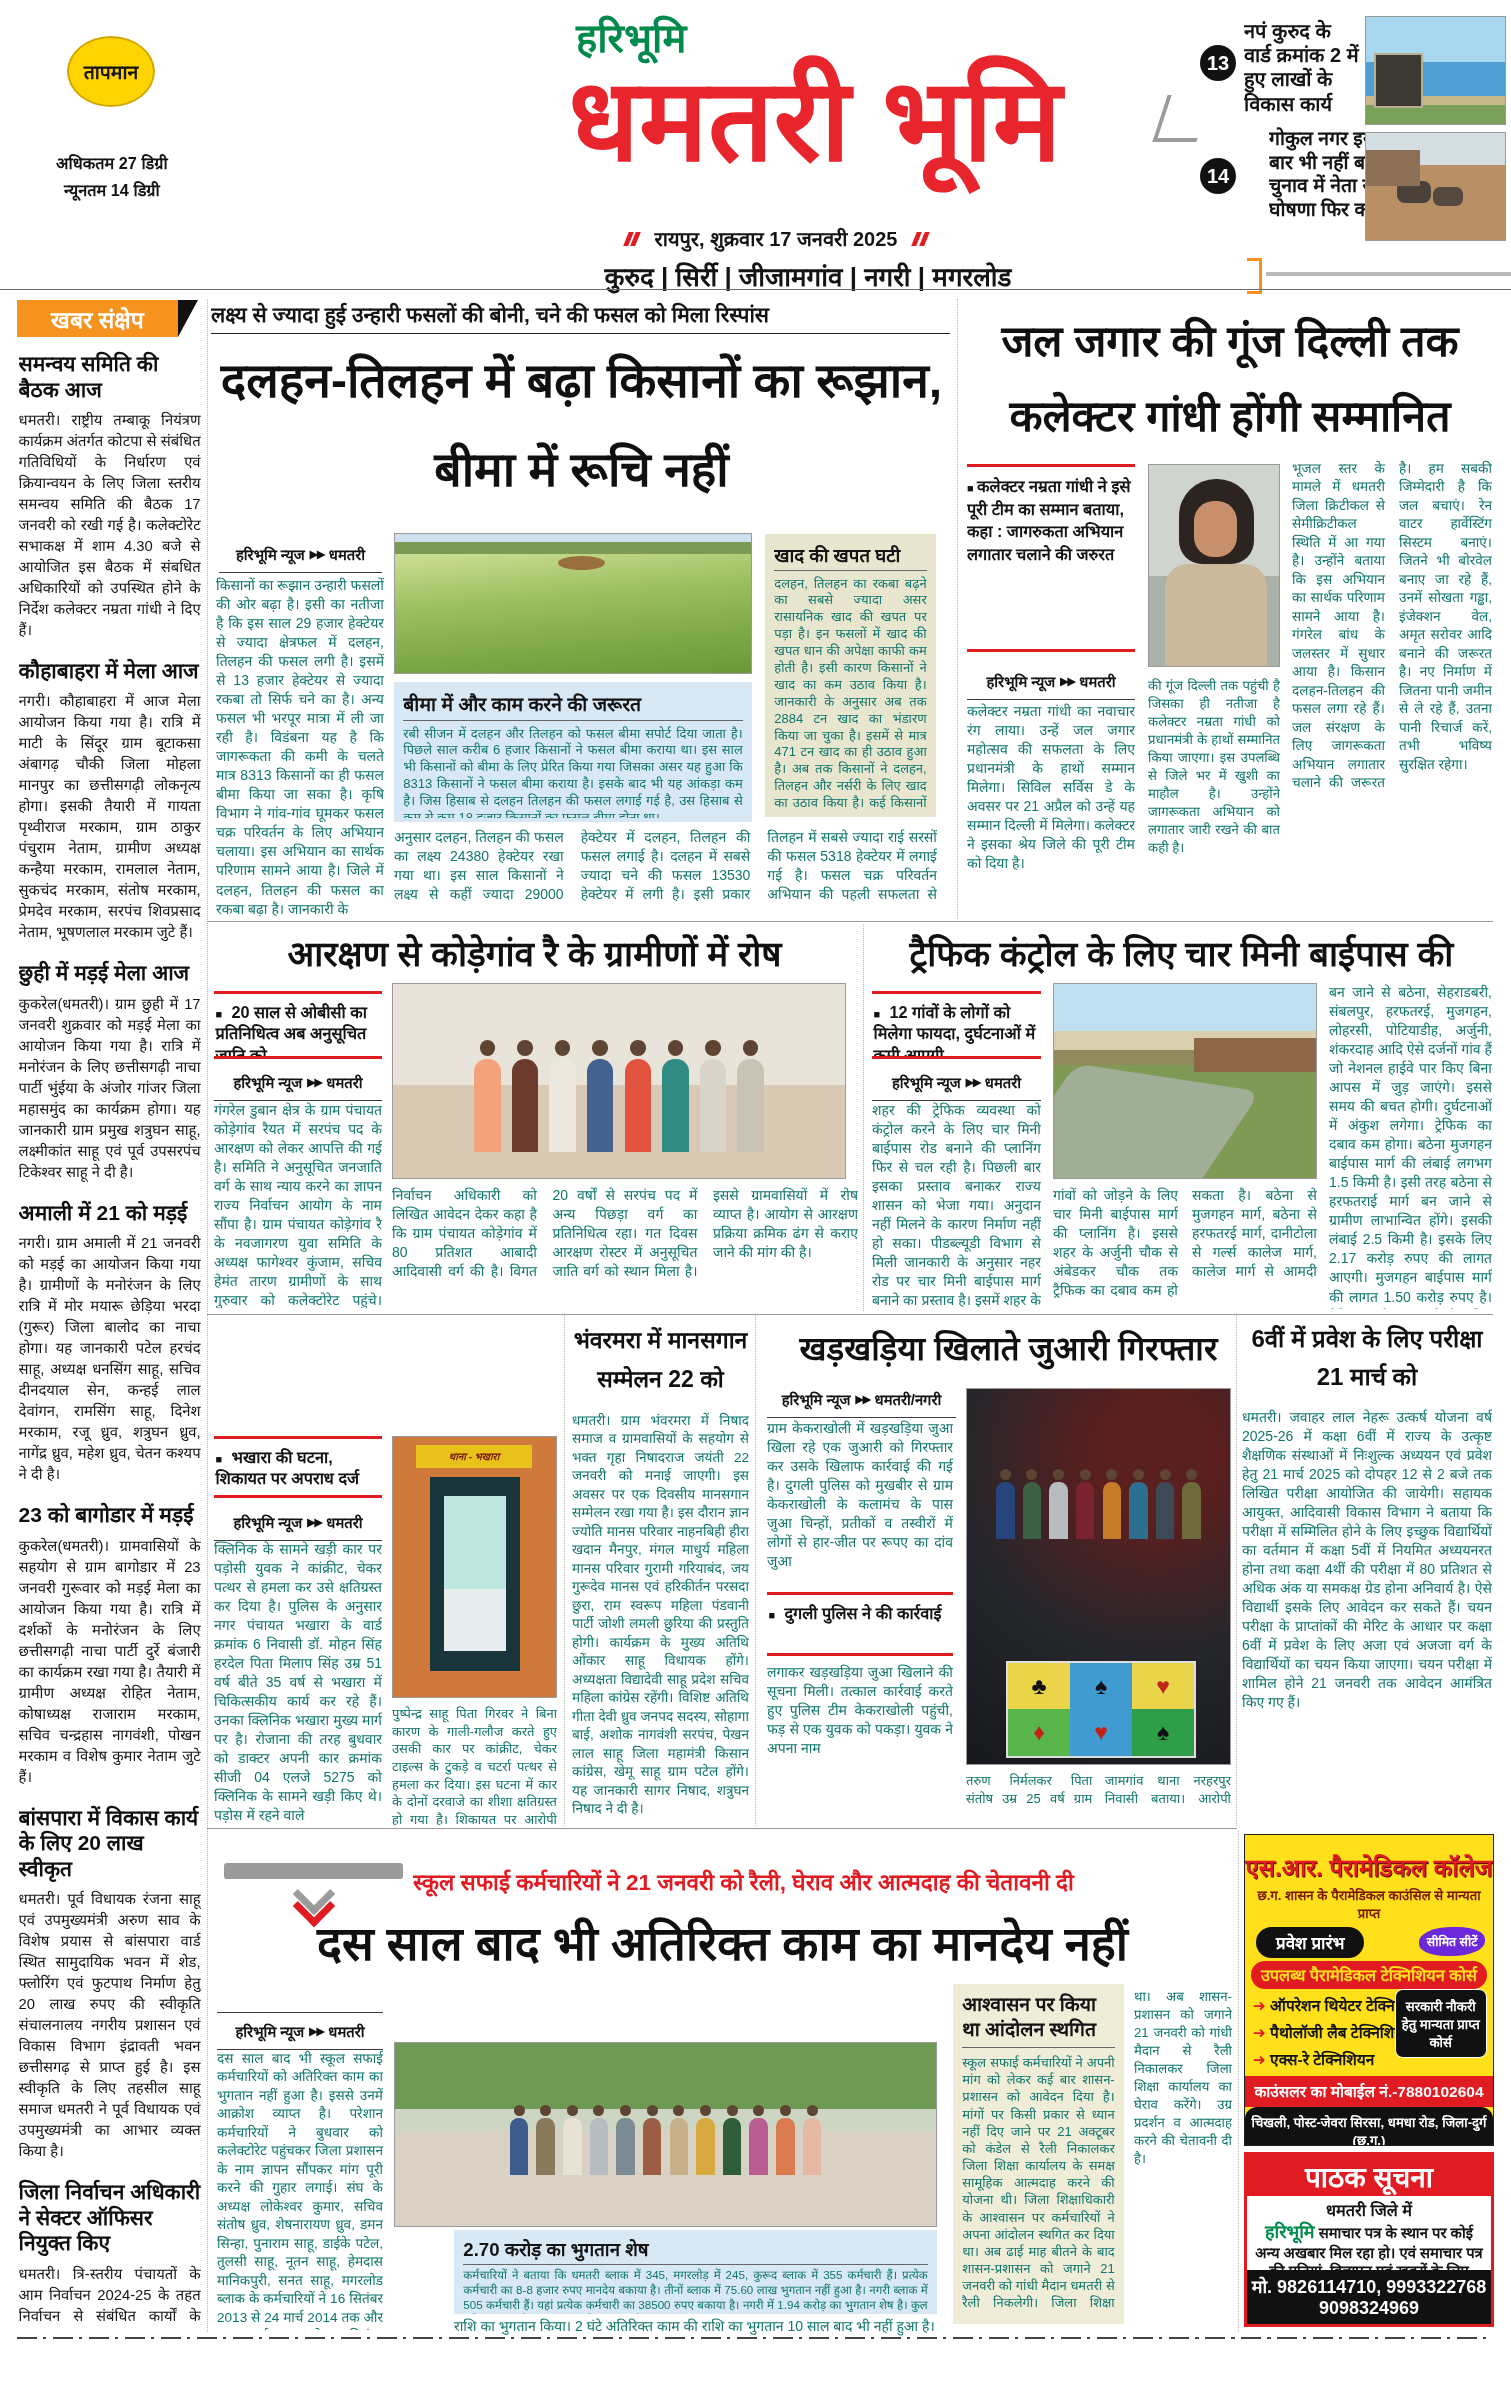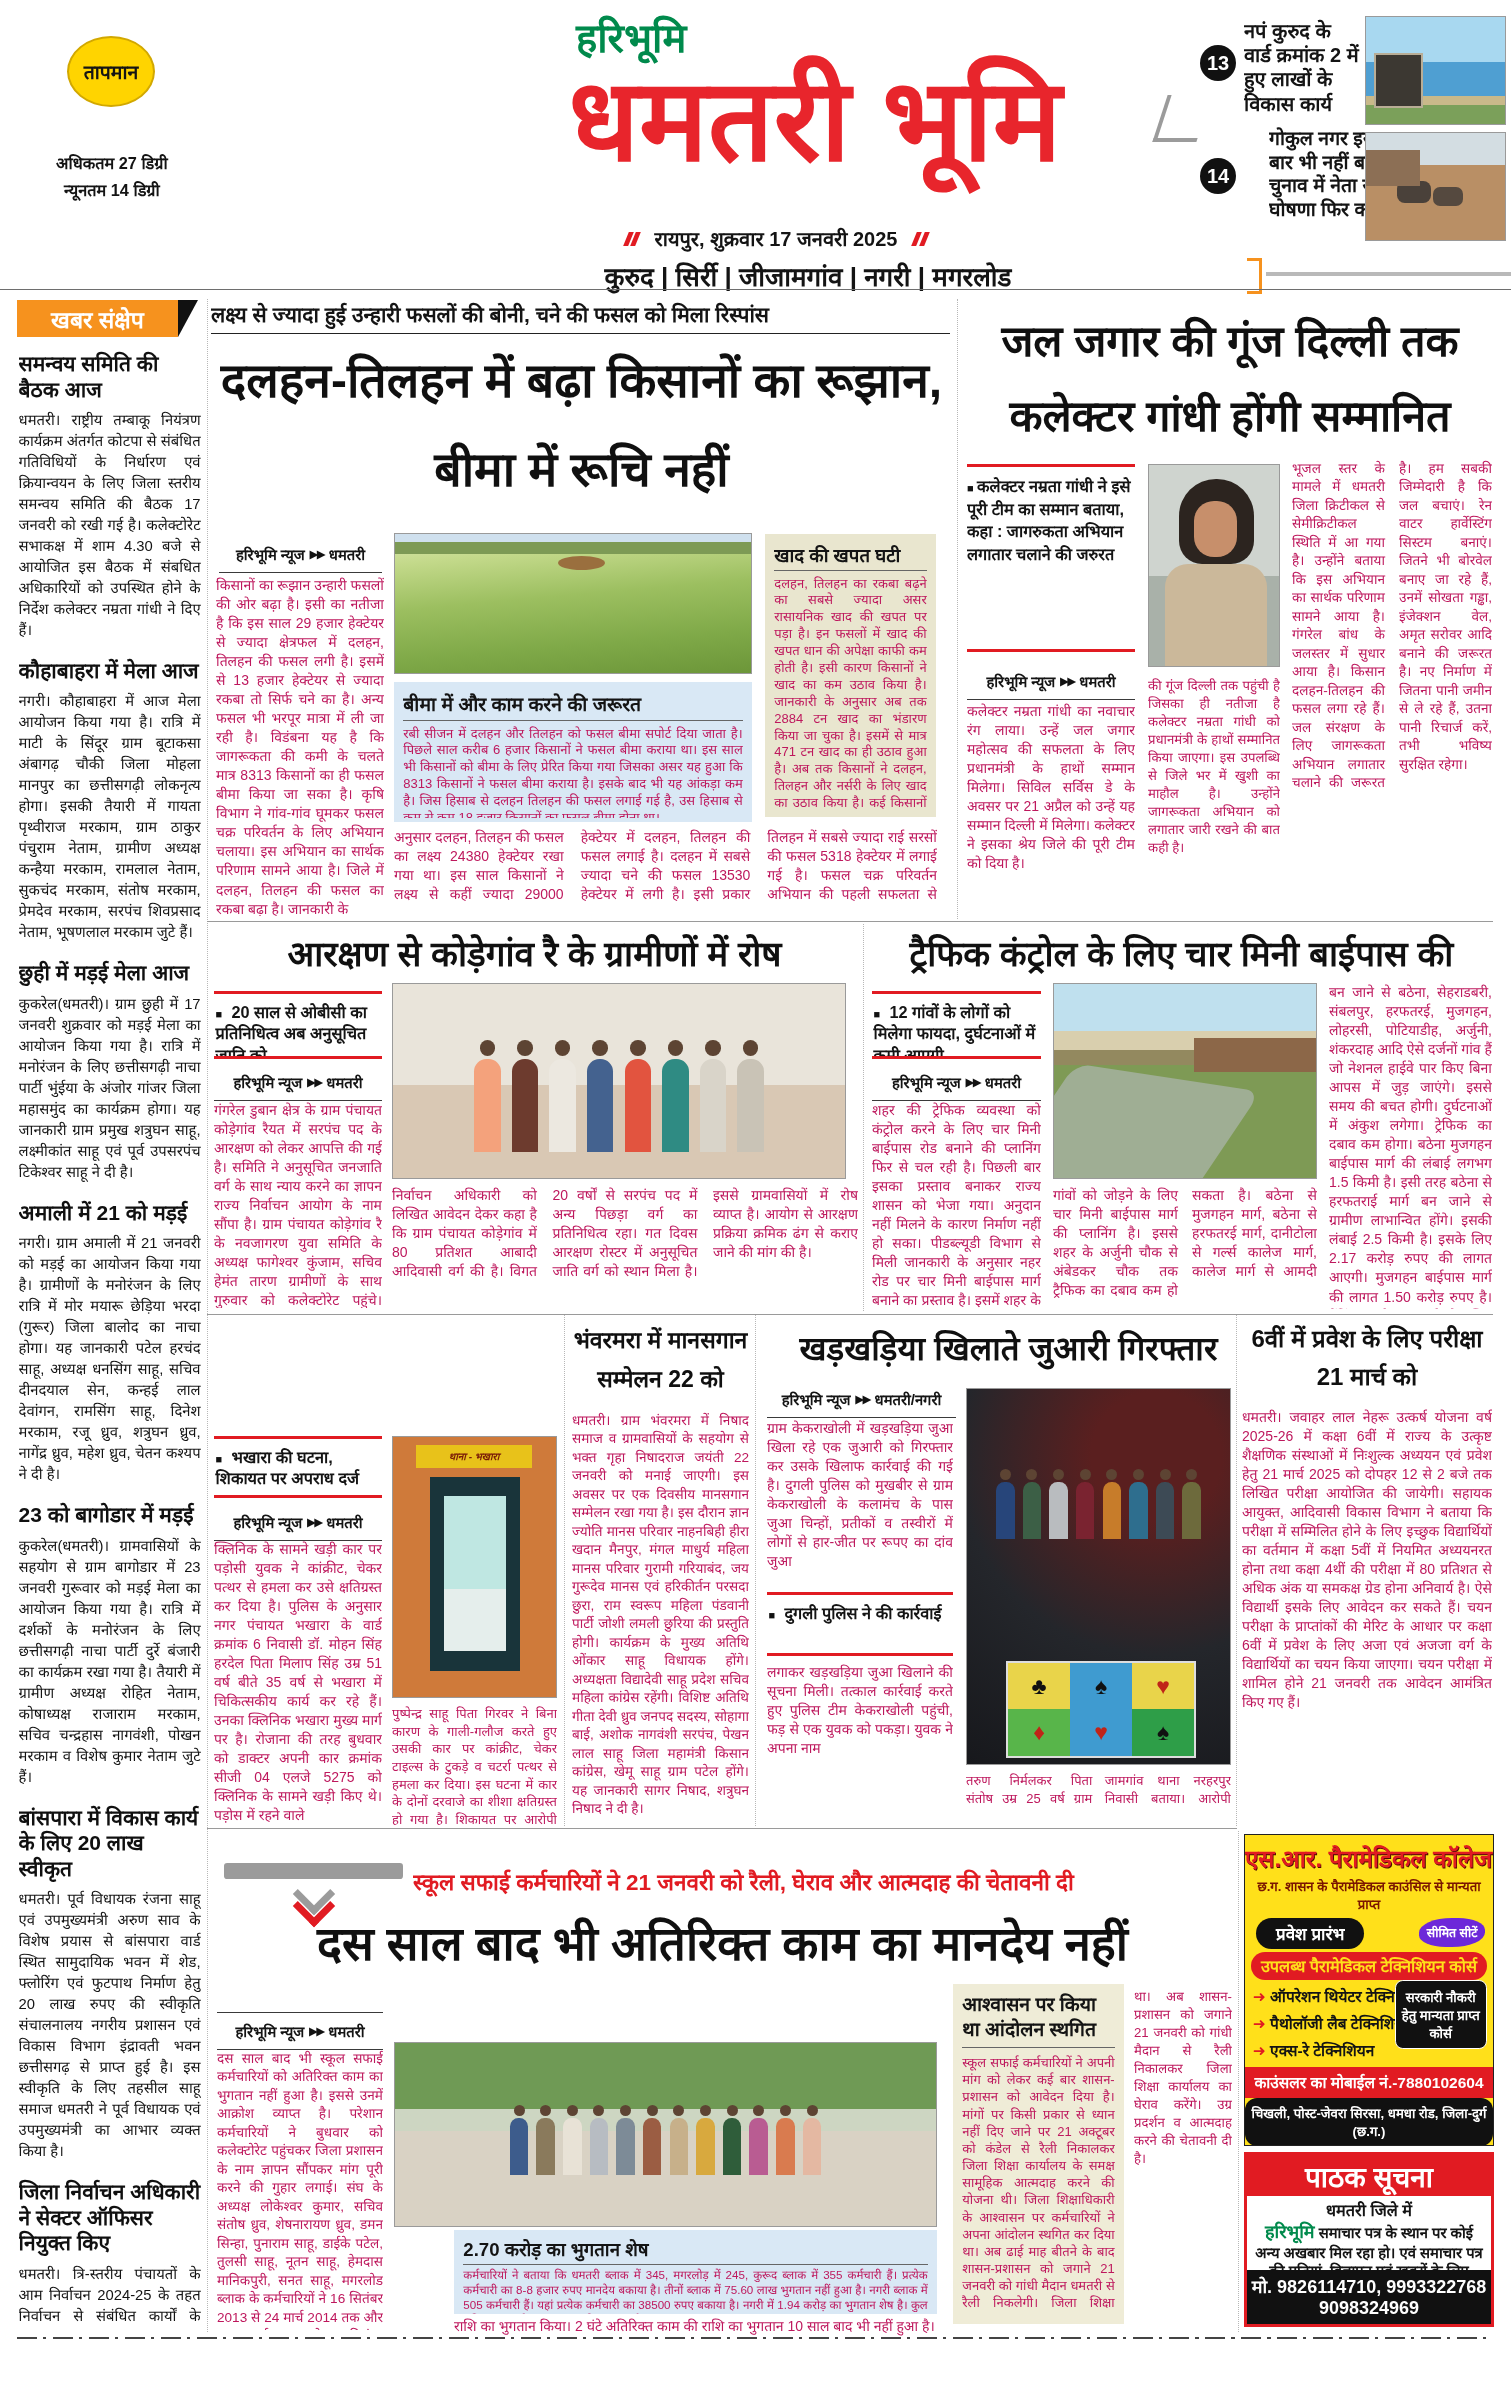--- a/index.html
+++ b/index.html
@@ -1,19 +1,19 @@
 <!DOCTYPE html>
 <html style="font-size:12.4px"><head>
 <meta charset="utf-8">
 <style>
   html,body{margin:0;padding:0;background:#e9e9e9;}
   .page{position:relative;width:1512px;height:2401px;background:#ffffff;margin:0 auto;
         font-family:"Liberation Sans","DejaVu Sans",sans-serif;color:#141414;overflow:hidden;}
   .abs{position:absolute;}
-  .body-txt{font-size:14px;line-height:1.36;text-align:justify;overflow:hidden;color:#be185d;}
+  .body-txt{font-size:14px;line-height:1.36;text-align:justify;overflow:hidden;color:#0f766e;}
   .headline{font-weight:800;color:#101010;text-align:center;overflow:hidden;}
   .byline{display:flex;justify-content:center;align-items:center;gap:4.7px;font-weight:800;font-size:14.8px;
           border-bottom:1.6px solid #3a3a3a;padding-bottom:3.9px;overflow:hidden;white-space:nowrap;}
   .byline .arr{color:#111;font-size:11.6px;letter-spacing:-1.6px;}
   .bullet-box{border-top:3.1px solid #e11b22;border-bottom:3.1px solid #e11b22;padding:7.8px 1.6px;
               font-weight:700;font-size:16.3px;line-height:1.32;overflow:hidden;}
   .bullet-box .sq{color:#111;font-size:11px;margin-right:4.7px;}
   .box-title{font-weight:800;font-size:19.4px;border-bottom:1.6px solid #666;padding-bottom:3.1px;margin-bottom:4.7px;overflow:hidden;white-space:nowrap;}
   .news-box{overflow:hidden;padding:7.8px 9.3px;box-sizing:border-box;}
   .vsep{position:absolute;width:0;border-left:1.6px dotted #b7b7b7;}
@@ -287,21 +287,21 @@
     <div class="body-txt" style="font-size:11.6px;line-height:1.28;height:47px;">कर्मचारियों ने बताया कि धमतरी ब्लाक में 345, मगरलोड़ में 245, कुरूद ब्लाक में 355 कर्मचारी हैं। प्रत्येक कर्मचारी का 8-8 हजार रुपए मानदेय बकाया है। तीनों ब्लाक में 75.60 लाख भुगतान नहीं हुआ है। नगरी ब्लाक में 505 कर्मचारी हैं। यहां प्रत्येक कर्मचारी का 38500 रुपए बकाया है। नगरी में 1.94 करोड़ का भुगतान शेष है। कुल राशि 2.70 करोड़ का भुगतान किया जाना है।</div>
   </div>
   <div class="body-txt abs" style="left:454px;top:2317px;width:483px;height:20px;white-space:nowrap;font-size:14px;">राशि का भुगतान किया। 2 घंटे अतिरिक्त काम की    राशि का भुगतान 10 साल बाद भी नहीं हुआ है।</div>
   <div class="news-box abs" style="left:953px;top:1984px;width:171px;height:340px;background:#efecd7;">
     <div style="font-weight:800;font-size:19.4px;line-height:1.3;border-bottom:1.6px solid #666;padding-bottom:4.7px;margin-bottom:6.2px;">आश्वासन पर किया था आंदोलन स्थगित</div>
     <div class="body-txt" style="font-size:13px;line-height:1.32;height:256px;">स्कूल सफाई कर्मचारियों ने अपनी मांग को लेकर कई बार शासन-प्रशासन को आवेदन दिया है। मांगों पर किसी प्रकार से ध्यान नहीं दिए जाने पर 21 अक्टूबर को कंडेल से रैली निकालकर जिला शिक्षा कार्यालय के समक्ष सामूहिक आत्मदाह करने की योजना थी। जिला शिक्षाधिकारी के आश्वासन पर कर्मचारियों ने अपना आंदोलन स्थगित कर दिया था। अब ढाई माह बीतने के बाद शासन-प्रशासन को जगाने 21 जनवरी को गांधी मैदान धमतरी से रैली निकलेगी। जिला शिक्षा कार्यालय का घेराव किया जायेगा। उग्र प्रदर्शन के साथ आत्मदाह करने की चेतावनी दी है।</div>
   </div>
   <div class="body-txt abs" style="left:1134px;top:1988px;width:98px;height:335px;font-size:13.2px;">था। अब शासन-प्रशासन को जगाने 21 जनवरी को गांधी मैदान से रैली निकालकर जिला शिक्षा कार्यालय का घेराव करेंगे। उग्र प्रदर्शन व आत्मदाह करने की चेतावनी दी है।</div>
 
   <div class="abs" style="left:1244px;top:1834px;width:250px;height:312px;background:#ffe01a;border:1.6px solid #222;box-sizing:border-box;overflow:hidden;">
-    <div style="color:#e11b22;font-weight:800;font-size:24px;text-align:left;padding-top:6px;text-shadow:0.8px 0.8px 0 #4a0b00;">एस.आर. पैरामेडिकल कॉलेज</div>
+    <div style="color:#e11b22;font-weight:800;font-size:24px;text-align:center;padding-top:15px;text-shadow:0.8px 0.8px 0 #4a0b00;">एस.आर. पैरामेडिकल कॉलेज</div>
     <div style="color:#7a1500;font-weight:800;font-size:13.2px;text-align:center;padding:3.1px 4.7px 1.6px;">छ.ग. शासन के पैरामेडिकल काउंसिल से मान्यता प्राप्त</div>
     <div style="position:relative;height:36px;">
       <span style="position:absolute;left:11px;top:3.1px;background:#111;color:#fff;font-weight:800;font-size:17px;padding:3.9px 20px;border-radius:17px;">प्रवेश प्रारंभ</span>
       <span style="position:absolute;right:7.8px;top:3.1px;background:#6d28d9;color:#fff;font-weight:800;font-size:12.4px;padding:6.2px 7.8px;border-radius:50% 40% 50% 40%;">सीमित सीटें</span>
     </div>
     <div style="background:#e11b22;color:#ffe01a;font-weight:800;font-size:16.3px;text-align:center;border-radius:14px;margin:1.6px 6.2px;padding:3.1px 0;">उपलब्ध पैरामेडिकल टेक्निशियन कोर्स</div>
     <div style="position:relative;margin:4.7px 0 0 7.8px;">
       <div style="font-weight:800;font-size:15.5px;margin:4.7px 0;"><span style="color:#e11b22;">➜ </span><span>ऑपरेशन थियेटर टेक्निशियन</span></div>
       <div style="font-weight:800;font-size:15.5px;margin:4.7px 0;"><span style="color:#e11b22;">➜ </span><span>पैथोलॉजी लैब टेक्निशियन</span></div>
       <div style="font-weight:800;font-size:15.5px;margin:4.7px 0;"><span style="color:#e11b22;">➜ </span><span>एक्स-रे टेक्निशियन</span></div>

